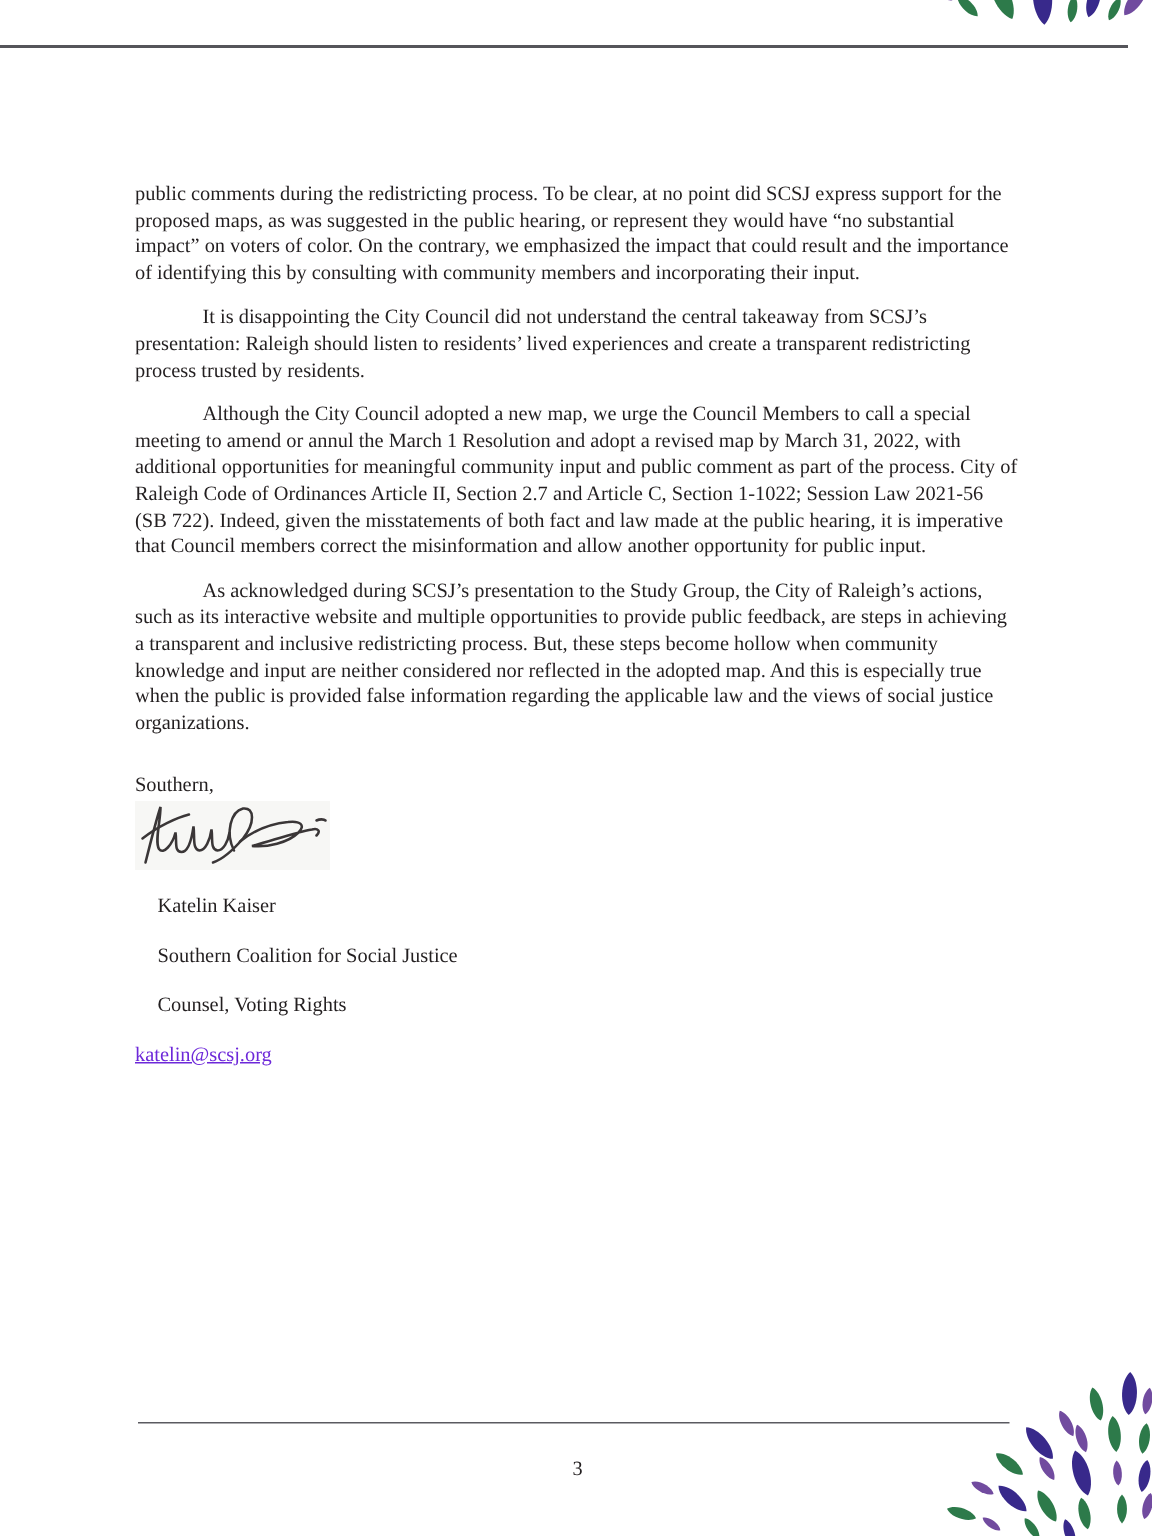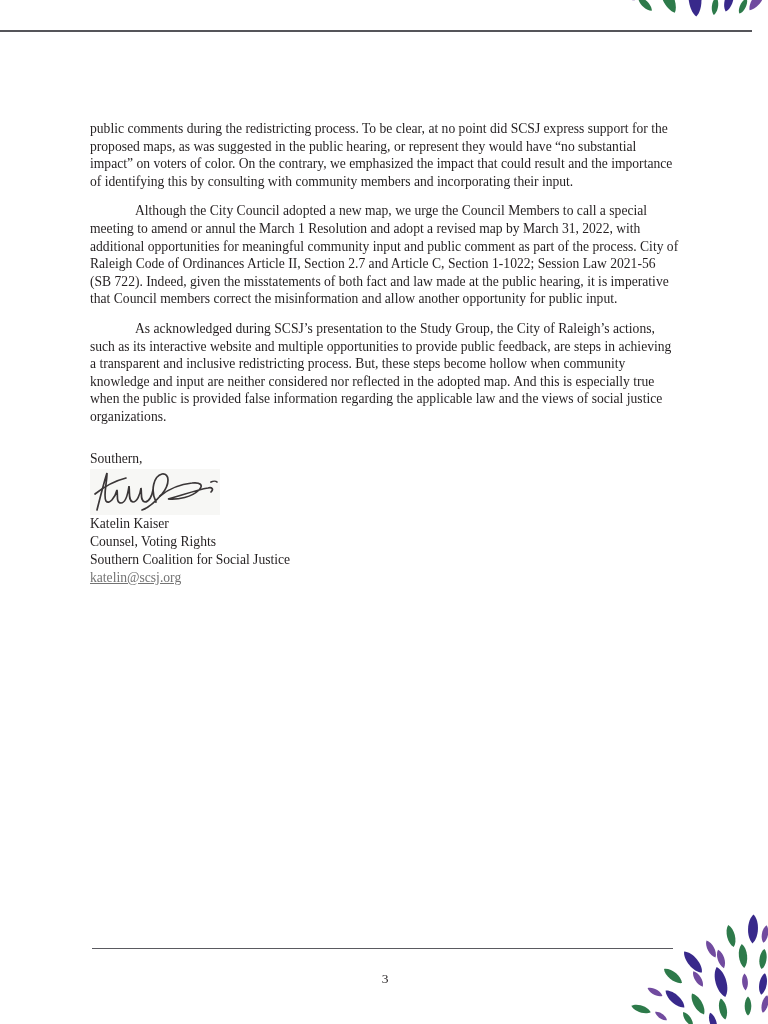--- a/index.html
+++ b/index.html
@@ -36,23 +36,23 @@
   .para { margin: 0 0 12px 0; text-indent: 45px; }
   .para.first { text-indent: 0; }
   .closing { margin: 24px 0 0 0; text-indent: 0; }
   .sig-img {
     position: relative;
     width: 130px; height: 46px;
     margin: 2px 0 0 0;
     background: #f7f7f5;
   }
   .sig-img svg { display: block; width: 130px; height: 46px; }
-  .sig-line { margin: 0; line-height: 18px; }
+  .sig-line { margin: 15px; line-height: 18px; }
   .sig-email {
-    color: #737373;
+    color: #6d28d9;
     text-decoration: underline;
     line-height: 18px;
     display: inline-block;
     cursor: pointer;
   }
   .footer-rule {
     position: absolute;
     left: 92px; top: 948px;
     width: 581px; height: 1px;
     background: #5a5a60;
@@ -87,41 +87,42 @@
     <use href="#leafT" transform="translate(45,-2) rotate(-25) scale(1.35)" fill="#2d7a4a"></use>
     <use href="#leafT" transform="translate(72,-2) rotate(-4) scale(1.55)" fill="#38298b"></use>
     <use href="#leafT" transform="translate(92,6) rotate(8) scale(0.75)" fill="#2d7a4a"></use>
     <use href="#leafT" transform="translate(106,0) rotate(16) scale(1.0)" fill="#38298b"></use>
     <use href="#leafT" transform="translate(120,6) rotate(26) scale(0.7)" fill="#2d7a4a"></use>
     <use href="#leafT" transform="translate(134,0) rotate(36) scale(1.05)" fill="#714b9f"></use>
   </svg>
 
   <main class="content">
     <p class="para first">public comments during the redistricting process. To be clear, at no point did SCSJ express support for the proposed maps, as was suggested in the public hearing, or represent they would have “no substantial impact” on voters of color. On the contrary, we emphasized the impact that could result and the importance of identifying this by consulting with community members and incorporating their input.</p>
+    <p class="para">It is disappointing the City Council did not understand the central takeaway from SCSJ’s presentation: Raleigh should listen to residents’ lived experiences and create a transparent redistricting process trusted by residents.</p>
     <p class="para">Although the City Council adopted a new map, we urge the Council Members to call a special meeting to amend or annul the March 1 Resolution and adopt a revised map by March 31, 2022, with additional opportunities for meaningful community input and public comment as part of the process. City of Raleigh Code of Ordinances Article II, Section 2.7 and Article C, Section 1-1022; Session Law 2021-56 (SB 722). Indeed, given the misstatements of both fact and law made at the public hearing, it is imperative that Council members correct the misinformation and allow another opportunity for public input.</p>
     <p class="para">As acknowledged during SCSJ’s presentation to the Study Group, the City of Raleigh’s actions, such as its interactive website and multiple opportunities to provide public feedback, are steps in achieving a transparent and inclusive redistricting process. But, these steps become hollow when community knowledge and input are neither considered nor reflected in the adopted map. And this is especially true when the public is provided false information regarding the applicable law and the views of social justice organizations.</p>
 
     <p class="closing">Southern,</p>
 
     
     <div class="sig-img">
       <svg viewBox="0 0 130 46" xmlns="http://www.w3.org/2000/svg" aria-hidden="true">
         <g fill="none" stroke="#3a3637" stroke-width="1.7" stroke-linecap="round">
           <path d="M7,41 C10,29 14,13 17,4 C17,14 13,27 16,32 C19,36 25,29 27,21 C28,27 26,34 31,34 C36,34 38,24 39,17 C40,24 38,32 43,33 C47,33 50,26 51,19 C52,25 50,32 55,33 C59,33 62,27 63,21"></path>
           <path d="M5,25 C15,17 28,11 36,9"></path>
           <path d="M66,33 C60,21 64,7 72,5 C80,4 80,15 72,25 C66,32 58,39 52,41"></path>
           <path d="M70,27 C80,19 92,15 102,14 C110,13 114,16 109,21 C102,28 88,31 78,30 C90,27 106,21 118,19 C122,18 124,20 121,23"></path>
           <path d="M121,13 C123,12 126,12 127,13"></path>
         </g>
       </svg>
     </div>
 
     <p class="sig-line">Katelin Kaiser</p>
+    <p class="sig-line">Southern Coalition for Social Justice</p>
     <p class="sig-line">Counsel, Voting Rights</p>
-    <p class="sig-line">Southern Coalition for Social Justice</p>
     <a class="sig-email" href="#">katelin@scsj.org</a>
   </main>
 
   <div class="footer-rule"></div>
   <div class="page-number">3</div>
 
   <svg class="logo-bottom" viewBox="0 0 165 120" xmlns="http://www.w3.org/2000/svg" aria-hidden="true">
     <defs>
       <path id="leafB" d="M0,-12 C5.5,-7 5.5,7 0,12 C-5.5,7 -5.5,-7 0,-12 Z"></path>
     </defs>

